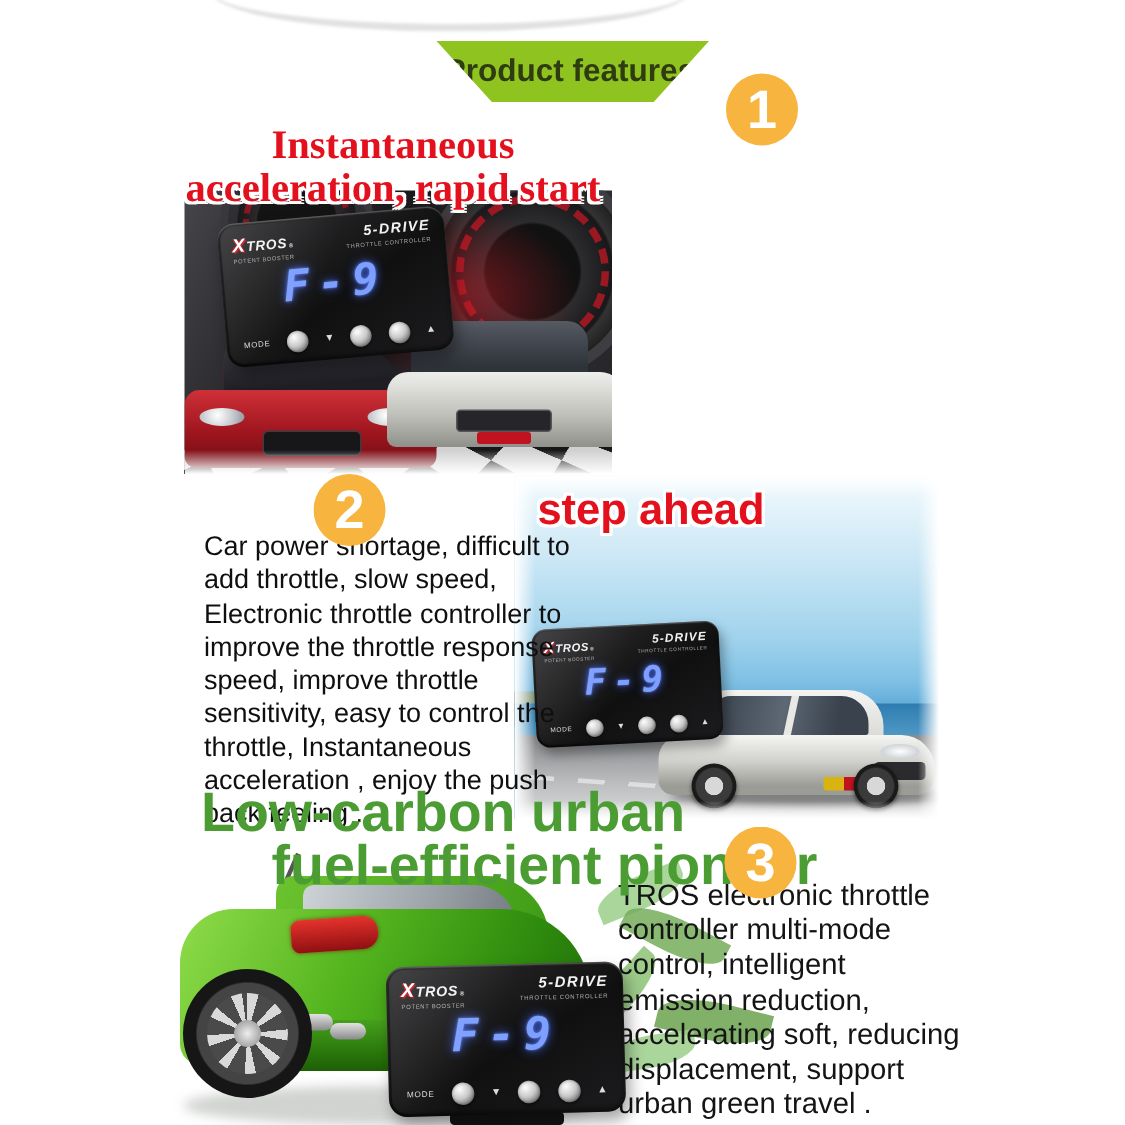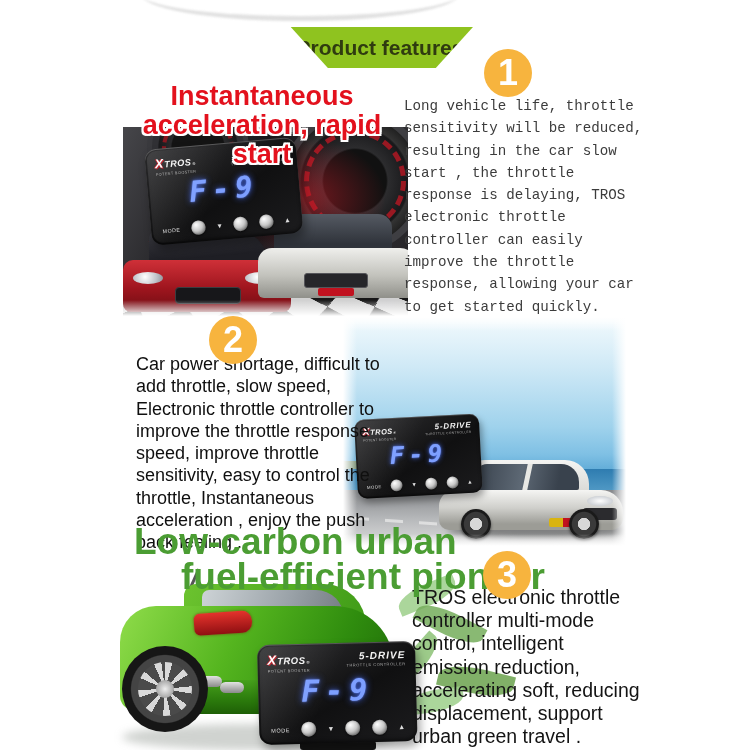--- a/index.html
+++ b/index.html
@@ -20,21 +20,21 @@
   
   .num-circle{position:absolute;width:48px;height:48px;border-radius:50%;background:#f7b43e;
           color:#fff;display:flex;align-items:center;justify-content:center;font-size:36px;
           font-weight:bold;z-index:8;}
   .c1{left:484px;top:49px;} .c2{left:209px;top:316px;} .c3{left:483px;top:551px;}
 
   
   .red-heading{position:absolute;color:#e3111d;font-weight:bold;text-align:center;z-index:6;
           text-shadow:-2px -2px 0 #fff,2px -2px 0 #fff,-2px 2px 0 #fff,2px 2px 0 #fff,
                       0 -2px 0 #fff,0 2px 0 #fff,-2px 0 0 #fff,2px 0 0 #fff;}
-  .h1{left:110px;top:82px;width:304px;font-size:27px;line-height:29px;}
+  .h1{left:110px;top:82px;width:304px;font-size:27px;line-height:29px;font-family:Liberation Serif, serif;}
   .h2{left:348px;top:324px;width:172px;font-size:29px;line-height:32px;}
 
   
   .green-heading{position:absolute;color:#4b9d33;font-weight:bold;z-index:5;white-space:nowrap;}
   .h3a{left:134px;top:521px;font-size:37px;}
   .h3b{left:181px;top:556px;font-size:37px;}
 
   
   .body-text{position:absolute;color:#111;z-index:4;}
   .t1{left:404px;top:95px;width:242px;font-family:"Liberation Mono",monospace;
@@ -222,21 +222,20 @@
     </div>
     <div class="silvercar">
       <div class="silvercar-roof"></div>
       <div class="silvercar-body"></div>
       <div class="silvercar-grille"></div>
       <div class="silvercar-plate"></div>
     </div>
     <div class="fade-b"></div>
   </div>
 
-  <div class="body-text t1">Long vehicle life, throttle sensitivity will be reduced, resulting in the car slow start , the throttle response is delaying, TROS electronic throttle controller can easily improve the throttle response, allowing your car to get started quickly.</div>
 
   <div class="body-text t2">Car power shortage, difficult to add throttle, slow speed, Electronic throttle controller to improve the throttle response speed, improve throttle sensitivity, easy to control the throttle, Instantaneous acceleration , enjoy the push back feeling .</div>
 
   <div class="abs photo2">
     <div class="shore"></div>
     <div class="sea"></div>
     <div class="road2"></div>
     <div class="lane"></div>
     <div class="car2shadow"></div>
     <div class="car2">
@@ -251,20 +250,21 @@
       <div class="car2-wheel w-l"></div>
       <div class="car2-wheel w-r"></div>
     </div>
     <div class="fade-t"></div>
     <div class="fade-l"></div>
     <div class="fade-r"></div>
     <div class="fade-b2"></div>
   </div>
 
   <div class="red-heading h2">
+    <div>step ahead</div>
   </div>
 
   <div class="green-heading h3a">Low-carbon urban</div>
   <div class="green-heading h3b">fuel-efficient pioneer</div>
 
   <div class="abs greencar">
     <div class="gc-shadow"></div>
     <div class="gc-antenna"></div>
     <div class="gc-roof"></div>
     <div class="gc-window"></div>

